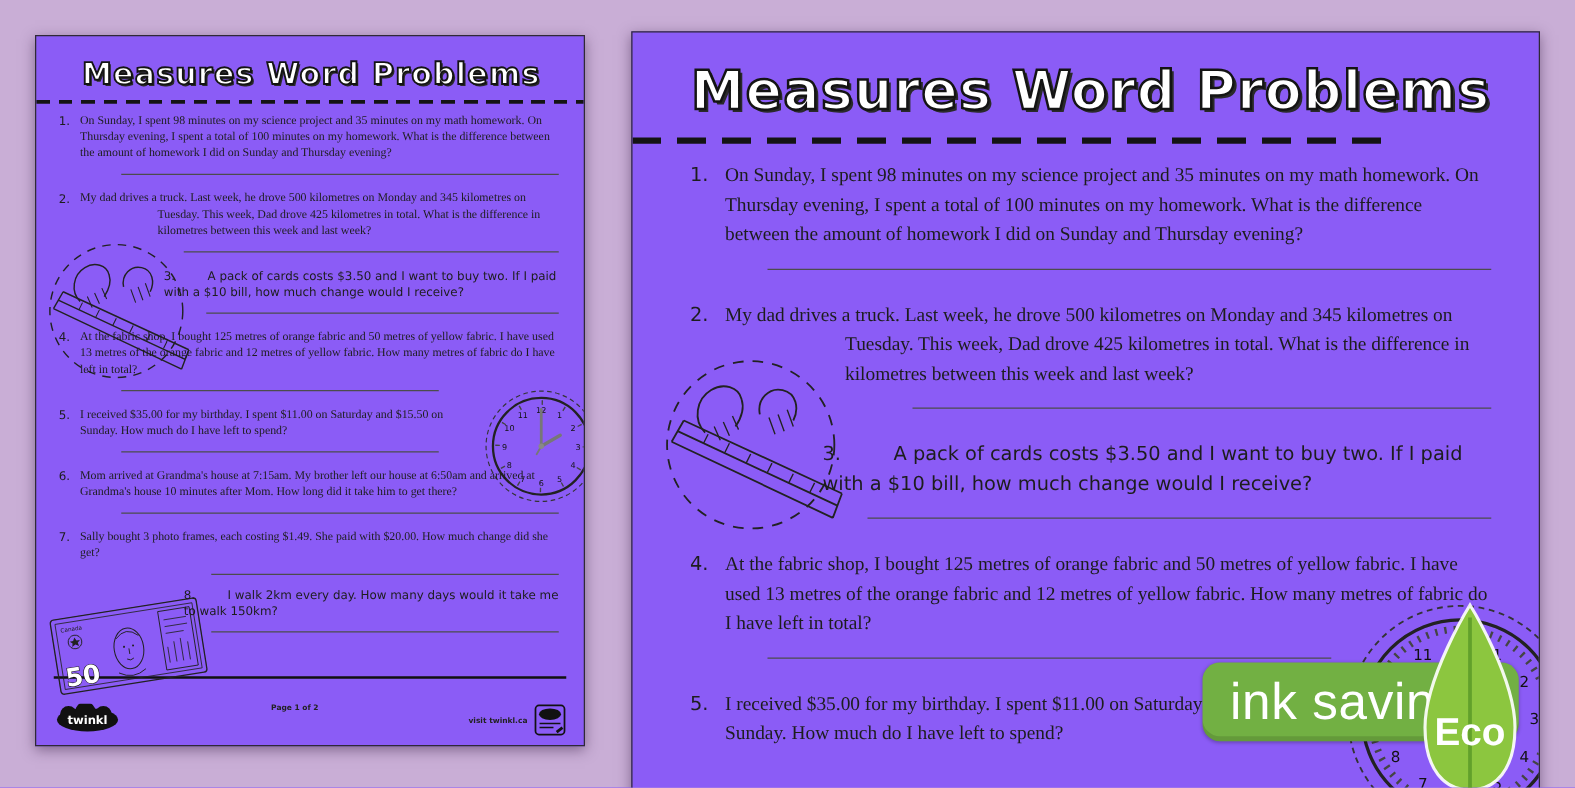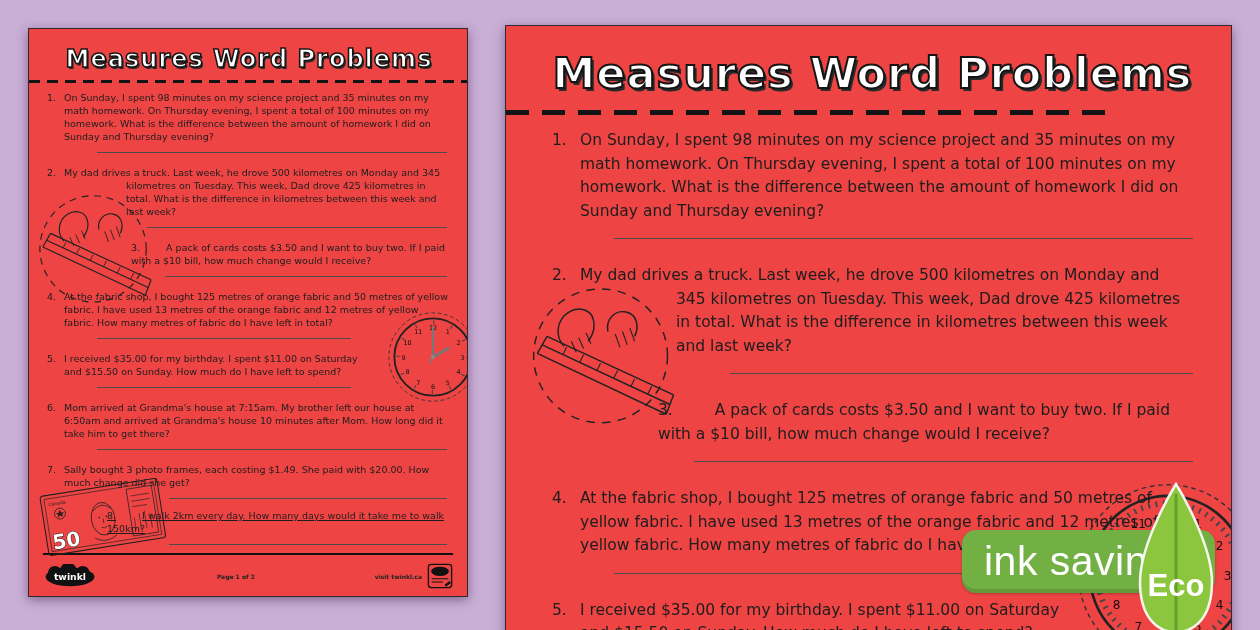--- a/index.html
+++ b/index.html
@@ -5,21 +5,21 @@
   * { margin:0; padding:0; box-sizing:border-box; }
   html,body { width:1260px; height:630px; overflow:hidden; }
   body {
     background:#c9aed6;
     font-family:"DejaVu Sans", sans-serif;
     position:relative;
     color:#1d1d1d;
   }
   .page {
     position:absolute;
-    background:#ef4444;
+    background:#8b5cf6;
     border:1px solid #2f2937;
     box-shadow:0 3px 10px rgba(55,30,70,.5);
   }
   .page-left  { left:28px;  top:28px; width:440px; height:569px; padding:12px 16px 0 18px; overflow:hidden; }
   .page-right { left:505px; top:25px; width:727px; height:640px; padding:20px 38px 0 46px; overflow:hidden; z-index:5; }
 
   
   .ws-title {
     text-align:center; font-weight:800; color:#fff;
     -webkit-text-stroke:1.5px #141414;
@@ -31,29 +31,29 @@
   .dash-line { height:3px; background:repeating-linear-gradient(90deg,#141414 0 11px,transparent 11px 18px); margin:0 -16px 8px -18px; }
   .page-right .dash-line { height:5px; background:repeating-linear-gradient(90deg,#141414 0 23px,transparent 23px 36px); margin:0 80px 14px -46px; }
 
   
   .prob { display:flex; position:relative; z-index:3; }
   .page-left  .prob { font-size:9.5px;  line-height:13px; }
   .page-right .prob { font-size:15.5px; line-height:23.5px; }
   .num { flex:none; }
   .page-left  .num { width:17px; }
   .page-right .num { width:28px; }
-  .ptext { flex:1; }
+  .ptext { flex:1;font-family:Liberation Serif, serif; }
 
   .page-left  .hang2 { padding-left:62px;  text-indent:-62px; }
   .page-right .hang2 { padding-left:96px;  text-indent:-96px; padding-right:6px; }
 
   .inline-block-prob { position:relative; z-index:3; }
   .page-left  .p3 { font-size:9.5px;  line-height:13px;   margin-left:84px;  }
   .page-right .p3 { font-size:15.5px; line-height:23.5px; margin-left:106px; }
-  .page-left  .p8 { font-size:9.5px;  line-height:13px;   margin-left:60px;text-decoration:underline; }
+  .page-left  .p8 { font-size:9.5px;  line-height:13px;   margin-left:100px; }
   .inline-num { font-weight:400; }
   .inline-gap { display:inline-block; }
   .page-left  .inline-gap { width:26px; }
   .page-right .inline-gap { width:42px; }
 
   .ans { border-bottom:1px solid #4c4c4c; height:1px; position:relative; z-index:3; }
   .page-left  .ans { margin:9px 4px 13px 50px; }
   .page-right .ans { margin:15px 0 25px 62px; }
   .page-left  .ans.ml2 { margin-left:100px; }
   .page-left  .ans.ml3 { margin-left:118px; }
@@ -69,22 +69,22 @@
   .page-left  .illus-hands { left:8px;  top:158px; width:116px; }
   .page-right .illus-hands { left:24px; top:252px; width:146px; }
   .page-left  .illus-clock { right:-12px; top:282px; width:92px; }
   .page-right .illus-clock { right:-30px; top:455px; width:186px; }
   .page-left  .illus-bill  { left:14px; top:457px; width:120px; transform:rotate(-9deg); }
 
   
   .footer {
     position:absolute; left:14px; right:14px; bottom:7px;
     border-top:2.5px solid #111;
-    padding-top:8px;
-    display:flex; align-items:center; justify-content:space-between;
+    padding-top:20px;
+    display:flex; justify-content:space-between;
   }
   .footer-center { font-size:6px; font-weight:700; color:#222; }
   .footer-right  { display:flex; align-items:center; gap:5px; }
   .visit-label { font-size:6px; font-weight:700; color:#222; }
 
   
   .eco-badge { position:absolute; left:962px; top:530px; z-index:50; }
   .eco-bar {
     width:253px; height:63px; background:#72b043; border-radius:14px;
     box-shadow:inset 0 -4px 0 rgba(0,0,0,.12), 0 1px 3px rgba(0,0,0,.25);

